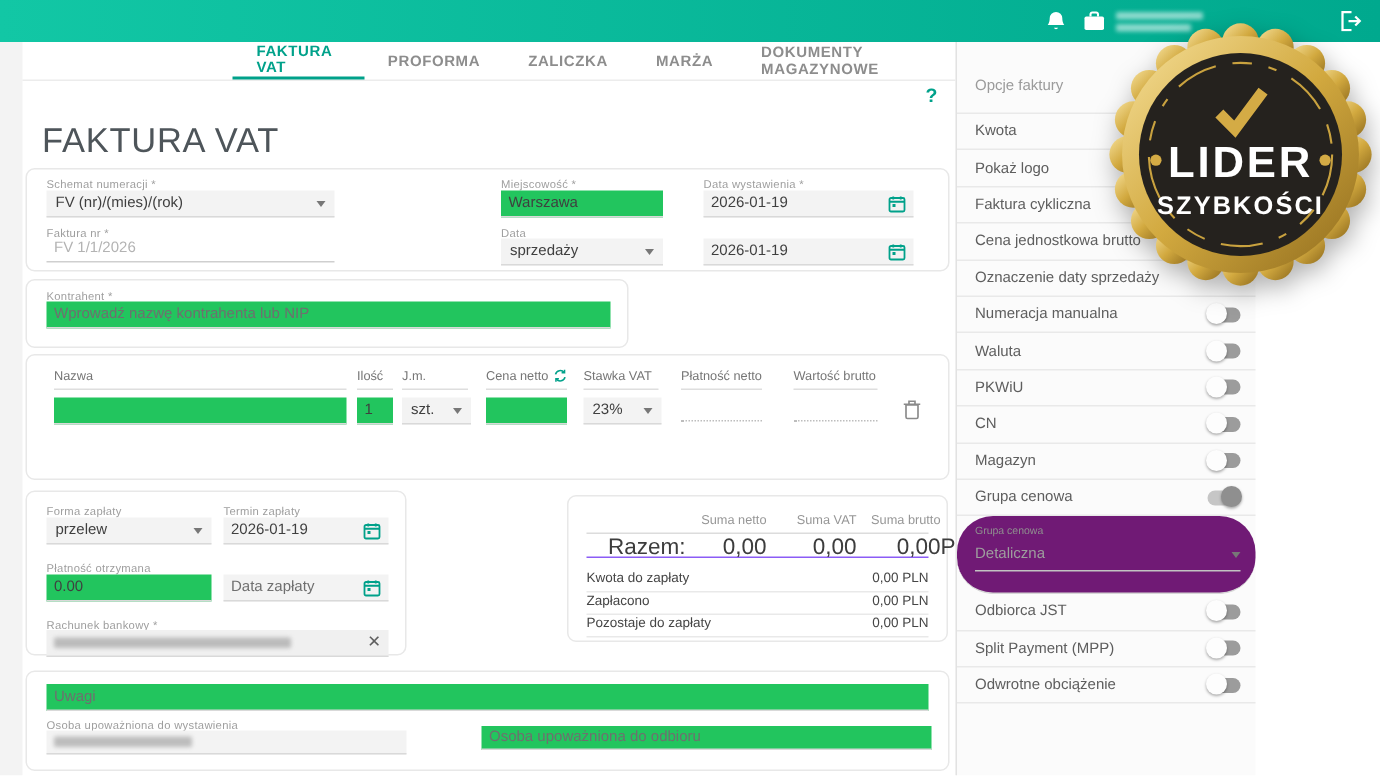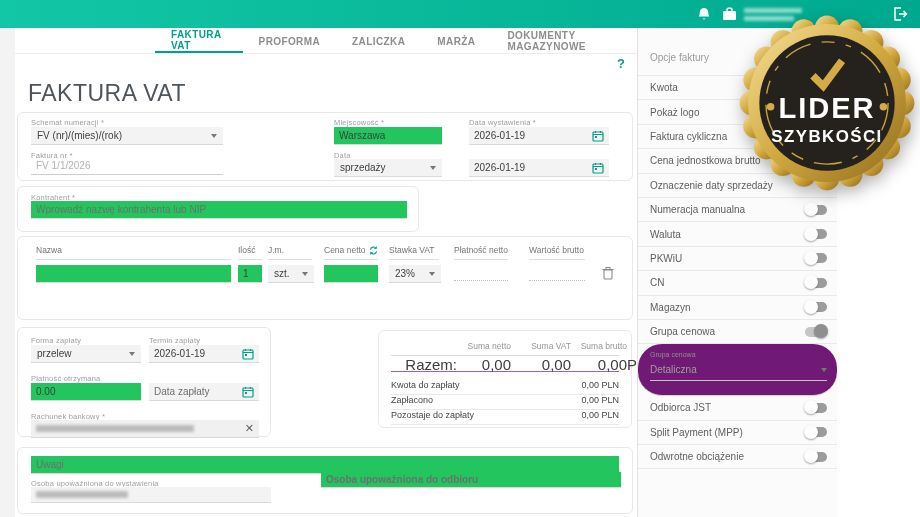--- a/index.html
+++ b/index.html
@@ -268,21 +268,21 @@
       <span>0,00 PLN</span>
   </div>
 </div>
 
 <div class="card" style="left:17px;top:447px;width:616px;height:67px">
   <input class="inp" style="left: 13px; top: 8px; width: 588px;" placeholder="Uwagi">
   <div class="lbl" style="left:13px;top:31px">Osoba upoważniona do wystawienia</div>
   <div class="datef" style="left:13px;top:39px;width:240px;height:16px;justify-content:flex-start">
     <span class="redact-dark" style="width:92px"></span>
   </div>
-  <input class="inp" style="left: 303px; top: 24px; width: 300px; height: 16px; font-weight: bold;" placeholder="Osoba upoważniona do odbioru">
+  <input class="inp" style="left: 303px; top: 36px; width: 300px; height: 16px;" placeholder="Osoba upoważniona do odbioru">
 </div>
 
 <div class="sidebar">
   <div class="shead">Opcje faktury</div>
 
   <div class="srow">
       <span>Kwota</span>
     </div>
   <div class="srow">
       <span>Pokaż logo</span>

